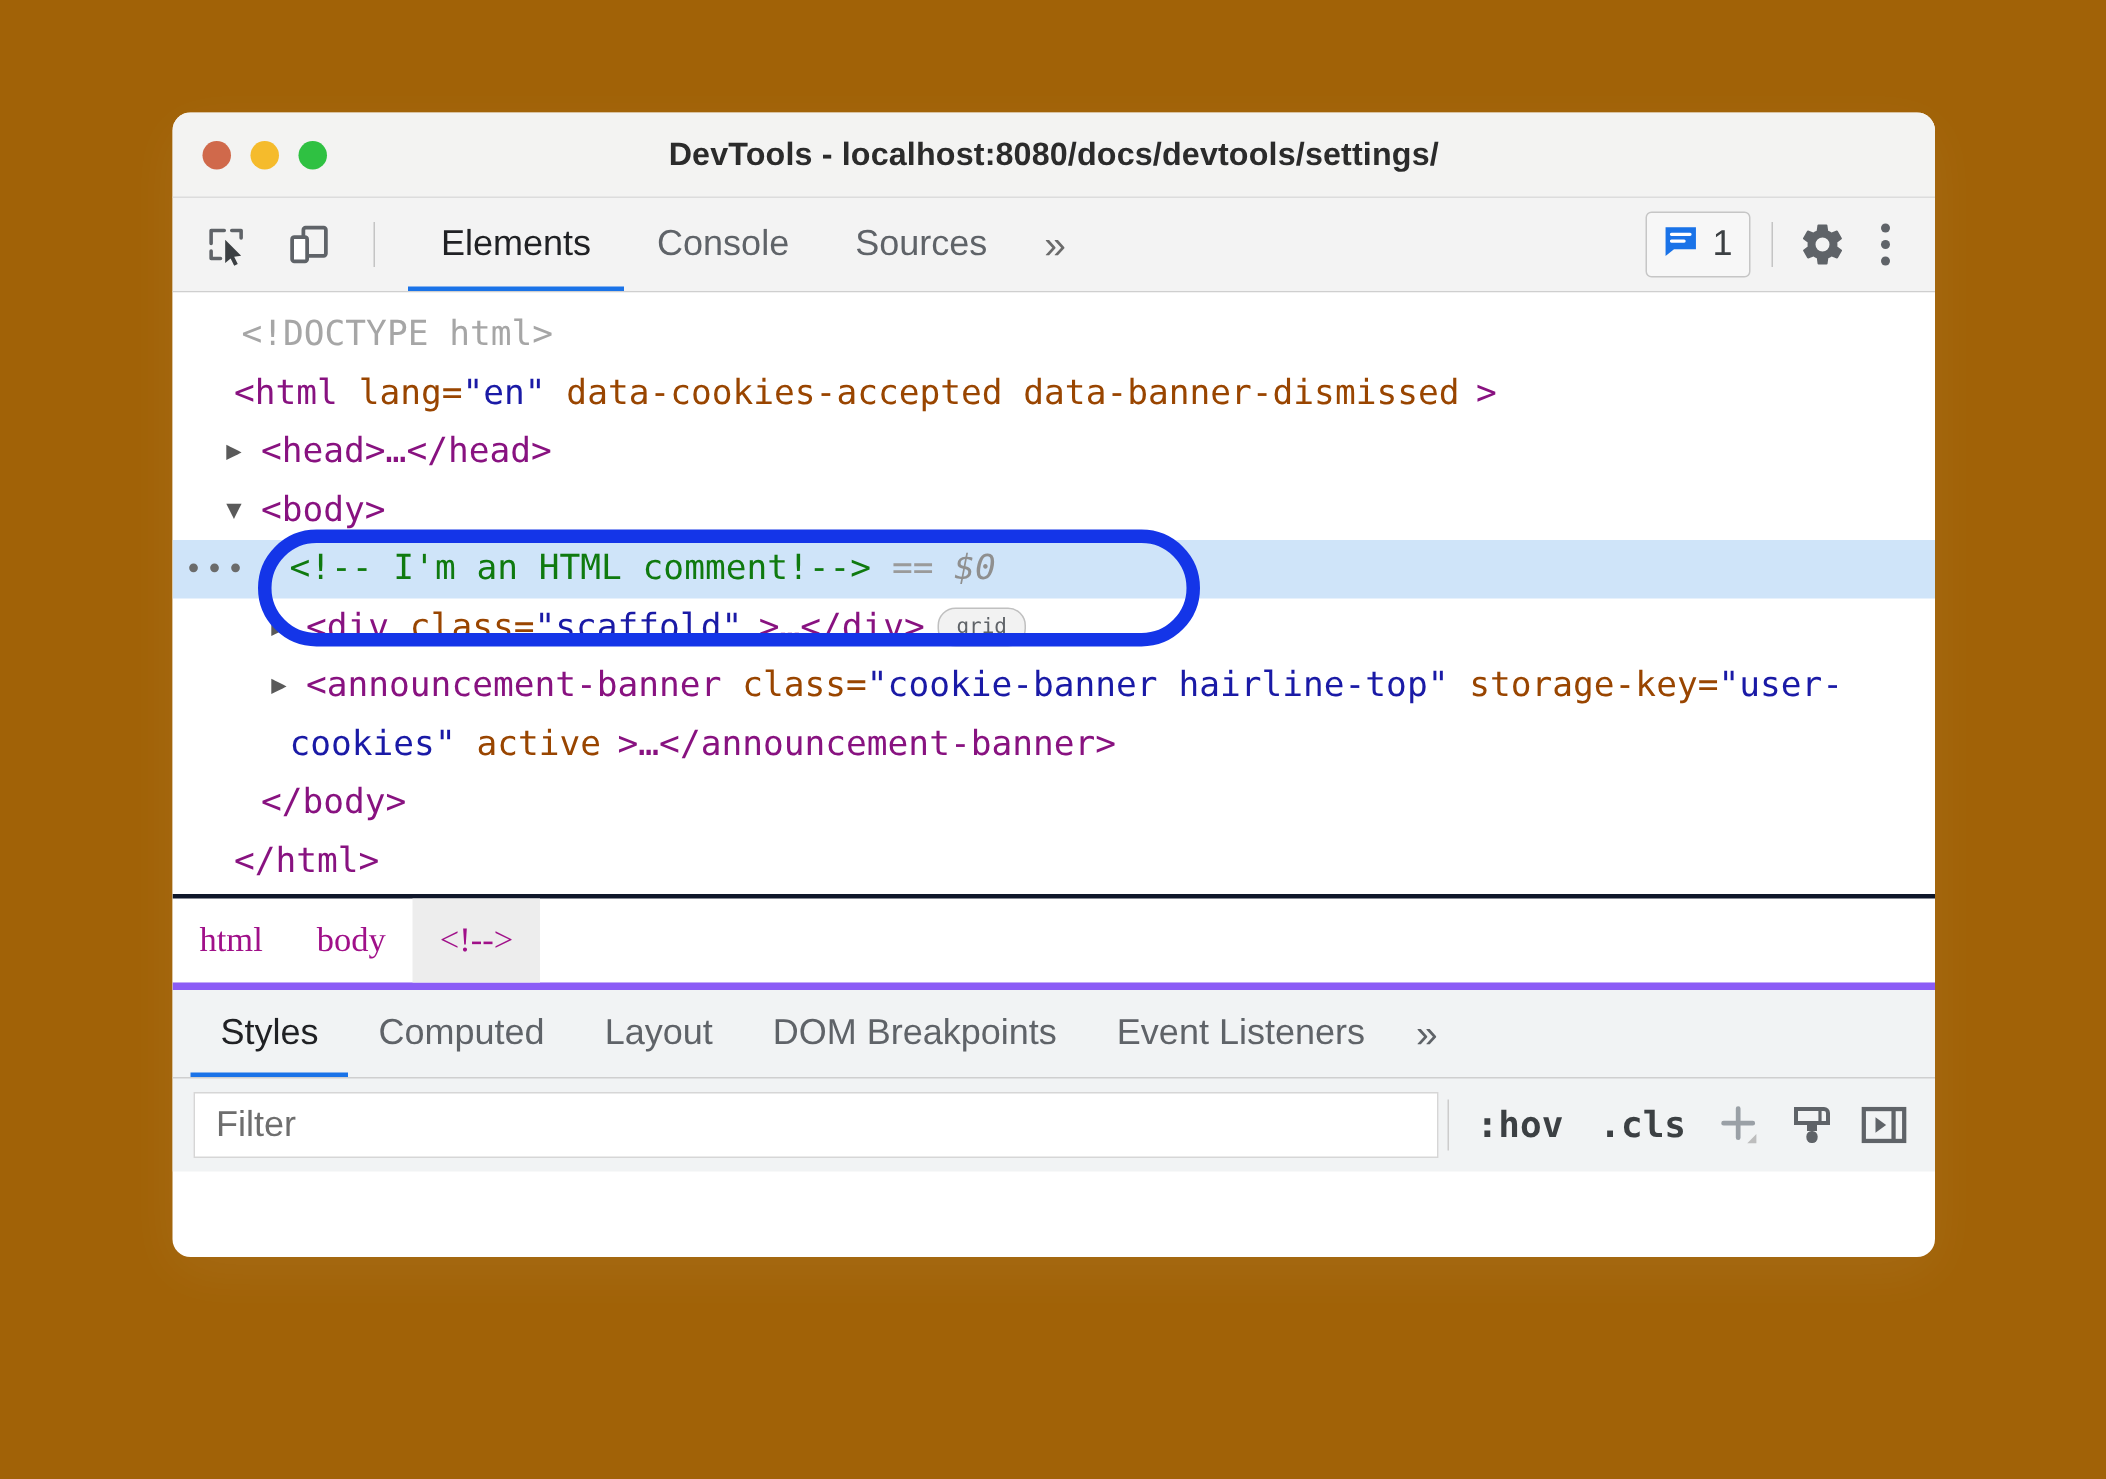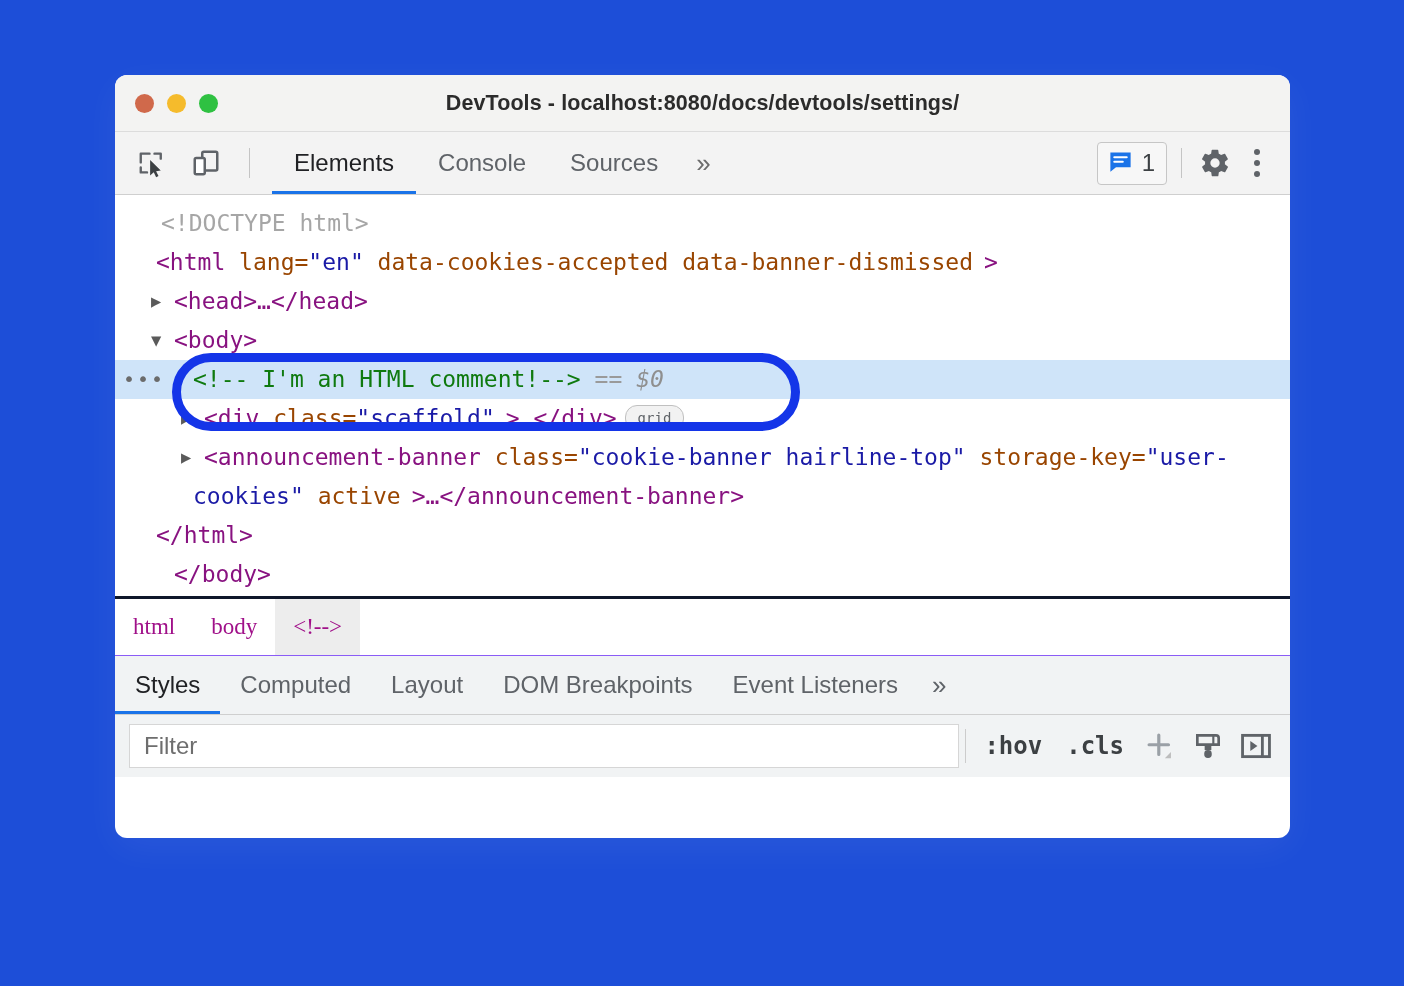--- a/index.html
+++ b/index.html
@@ -11,21 +11,21 @@
     width: 1404px;
     height: 986px;
     overflow: hidden;
     font-family: "Liberation Sans", sans-serif;
   }
 
   #stage {
     position: relative;
     width: 1404px;
     height: 986px;
-    background: #1d4ed8;
+    background: #a16207;
   }
 
   
   .window {
     position: absolute;
     left: 115px;
     top: 75px;
     width: 1175px;
     height: 763px;
     background: #ffffff;
@@ -214,24 +214,24 @@
     padding: 0 18px;
     font-size: 23px;
     color: #a01089;
   }
   .crumb.active { background: #ededed; }
 
   
   .side-tabs {
     height: 58px;
     background: #f1f3f4;
-    border-top: 1px solid #8b5cf6;
+    border-top: 5px solid #8b5cf6;
     display: flex;
     align-items: stretch;
-    padding-left: 0;
+    padding-left: 12px;
   }
   .stab {
     display: flex;
     align-items: center;
     padding: 0 20px;
     font-size: 24px;
     color: #5f6368;
     position: relative;
   }
   .stab.active { color: #202124; }
@@ -375,23 +375,23 @@
       <div class="row ind1"><span class="twisty tw1">▶</span><span class="tok-tag">&lt;head&gt;…&lt;/head&gt;</span></div>
 
       <div class="row ind1"><span class="twisty tw1">▼</span><span class="tok-tag">&lt;body&gt;</span></div>
 
       <div class="row ind2 sel"><span class="ellipsis-marker">•••</span><span class="tok-comment">&lt;!-- I'm an HTML comment!--&gt;</span><span class="tok-gray"> <span>==</span></span><span class="tok-dollar"> <span>$0</span></span></div>
 
       <div class="row ind2"><span class="twisty tw2">▶</span><span class="tok-tag">&lt;div</span><span class="tok-attr"> class=</span><span class="tok-val">"scaffold"</span><span class="tok-tag">&gt;…&lt;/div&gt;</span><span class="badge-grid">grid</span></div>
 
       <div class="row ind2 wrap"><span class="twisty tw2">▶</span><span class="tok-tag">&lt;announcement-banner</span><span class="tok-attr"> class=</span><span class="tok-val">"cookie-banner hairline-top"</span><span class="tok-attr"> storage-key=</span><span class="tok-val">"user-cookies"</span><span class="tok-attr"> active</span><span class="tok-tag">&gt;…&lt;/announcement-banner&gt;</span></div>
 
+      <div class="row ind1"><span class="tok-tag">&lt;/body&gt;</span></div>
+
       <div class="row"><span class="tok-tag">&lt;/html&gt;</span></div>
-
-      <div class="row ind1"><span class="tok-tag">&lt;/body&gt;</span></div>
     </div>
 
     <div class="breadcrumb">
       <div class="crumb">
           <span>html</span>
         </div>
       <div class="crumb">
           <span>body</span>
         </div>
       <div class="crumb active">

